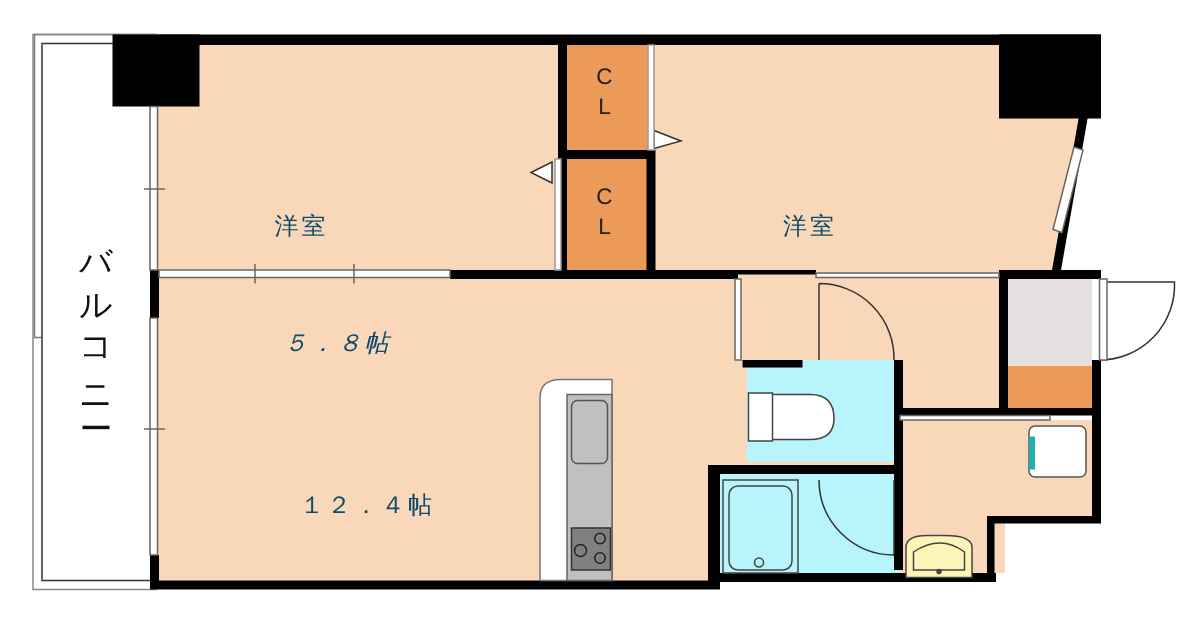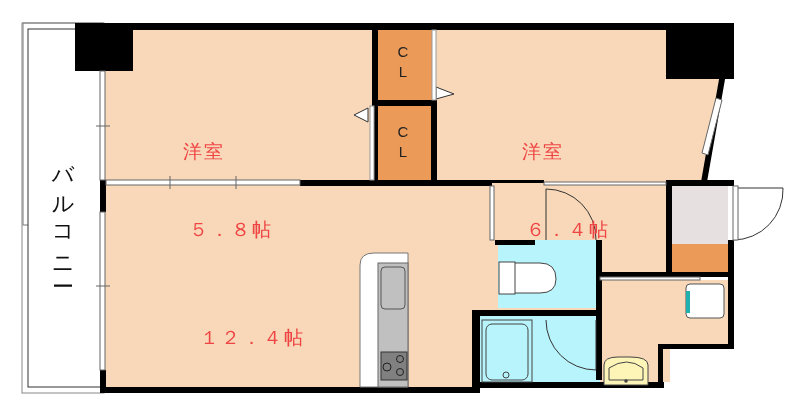--- a/index.html
+++ b/index.html
@@ -1,18 +1,18 @@
 <!DOCTYPE html>
 <html><head>
 <meta charset="utf-8">
 <style>
   html, body { margin:0; padding:0; background:#ffffff; }
   body { width:800px; height:415px; position:relative; overflow:hidden; font-family:"DejaVu Sans", sans-serif; }
   svg { position:absolute; left:0; top:0; }
-  .lbl { position:absolute; color:#ef4444; font-size:19px; line-height:26px; white-space:pre; letter-spacing:2px; }
+  .lbl { position:absolute; color:#0c4a6e; font-size:16px; line-height:26px; white-space:pre; letter-spacing:2px; }
   .cl { position:absolute; color:#222; font-size:15px; line-height:20px; text-align:center; width:30px; font-family:"Liberation Sans", sans-serif; }
   .balc { position:absolute; color:#111; font-size:22px; writing-mode:vertical-rl; letter-spacing:6px; }
 </style>
 </head>
 <body>
 
 <svg width="800" height="415" viewBox="0 0 800 415">
 
   <g>
     <rect x="23" y="23" width="80" height="202" fill="none" stroke="#777" stroke-width="1"></rect>
@@ -143,25 +143,24 @@
   </g>
 
   <g>
     <rect x="686" y="284" width="38" height="34" rx="4" fill="#fff" stroke="#555"></rect>
     <rect x="686" y="291" width="4" height="22" fill="#20b0b0"></rect>
   </g>
 </svg>
 
 <div class="lbl" style="left:183px; top:86px;">
   <div>洋室</div>
-  <div style="margin-left:6px;">５．８帖</div>
+  <div style="margin-left:6px;font-style:italic;">５．８帖</div>
 </div>
 <div class="lbl" style="left:522px; top:86px;">
   <div>洋室</div>
-  <div style="margin-left:4px;">６．４帖</div>
 </div>
 <div class="lbl" style="left:200px; top:272px;">
   <div>１２．４帖</div>
 </div>
 
 <div class="cl" style="left:388px; top:42px;">
   <div>C</div>
   <div>L</div>
 </div>
 <div class="cl" style="left:388px; top:122px;">

